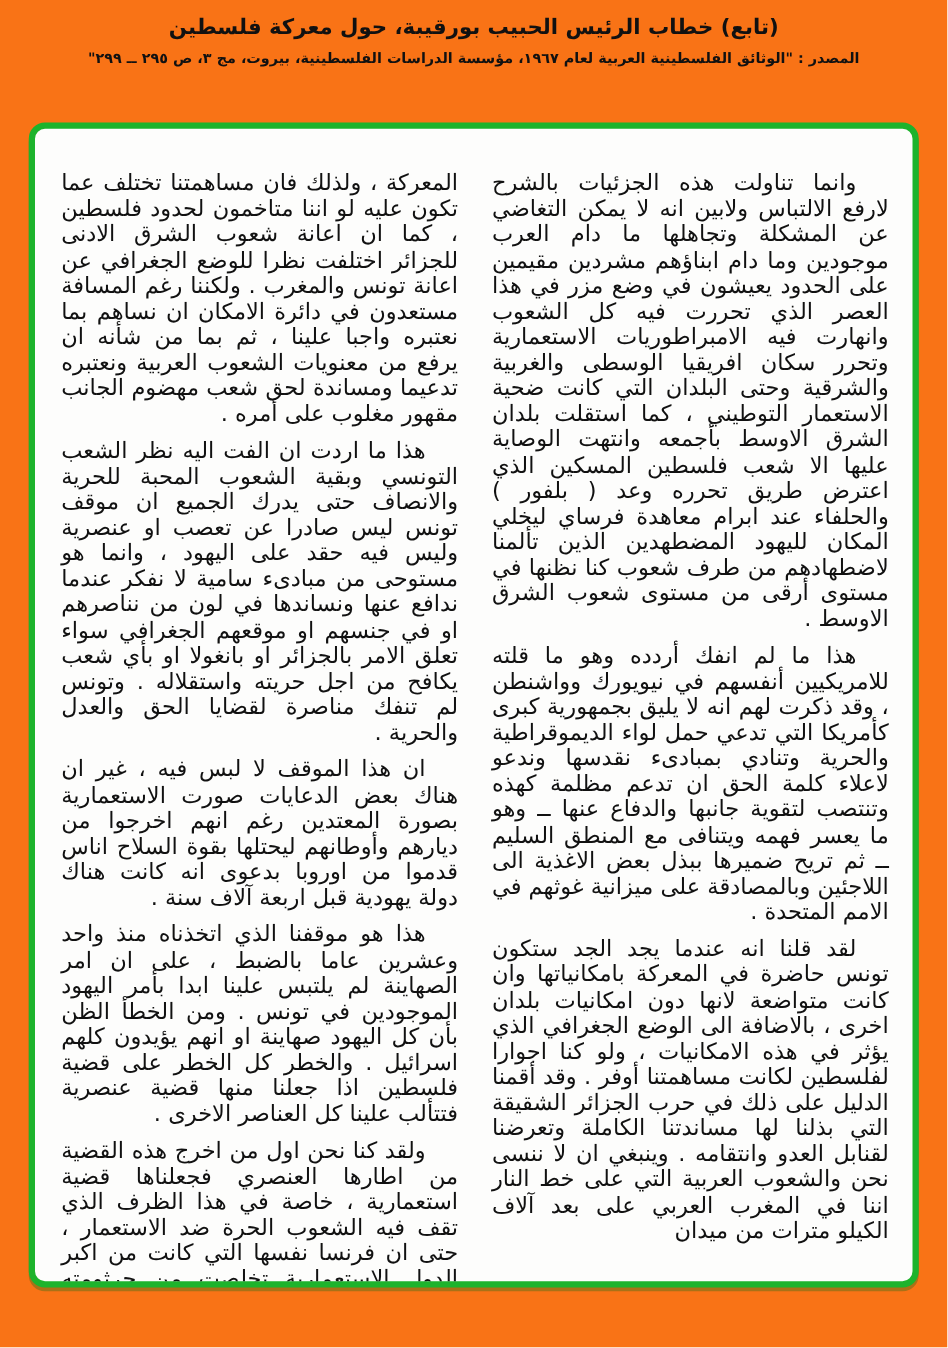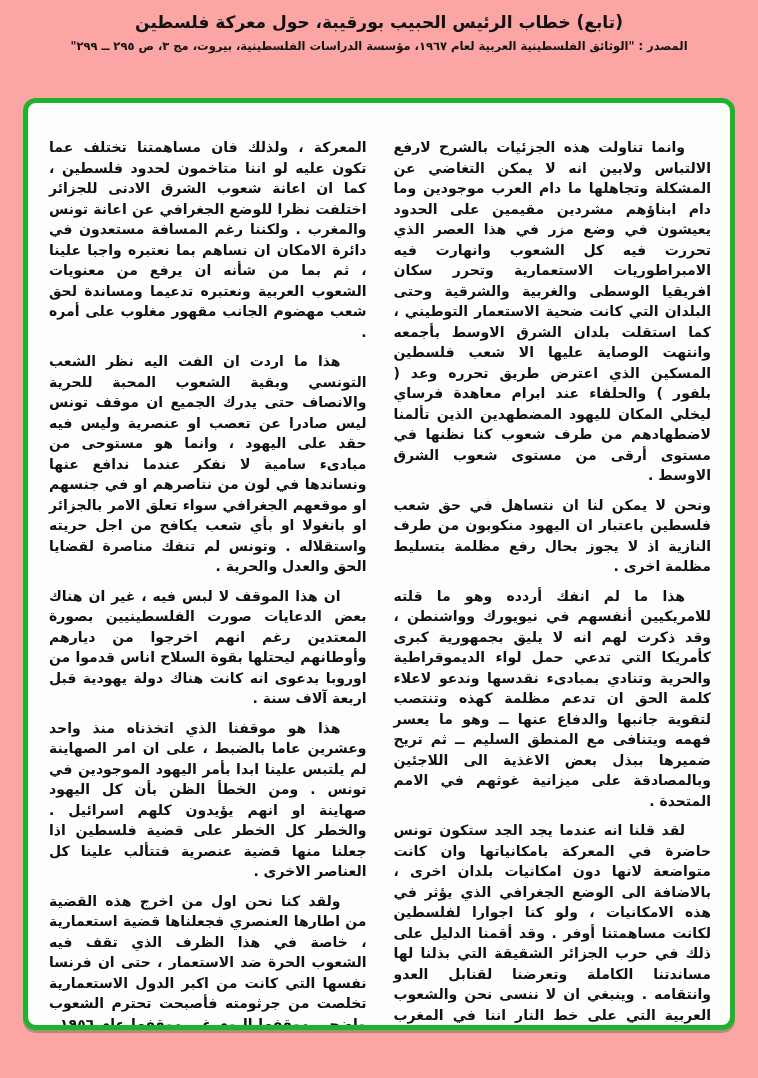--- a/index.html
+++ b/index.html
@@ -40,52 +40,51 @@
     display:flex;
     gap:27px;
     padding:34px 19px 14px 21px;
     box-sizing:border-box;
     overflow:hidden;
   }
   .column{
     flex:1 1 0;
     min-width:0;
     text-align:justify;
-    font-size:14px;
-    font-weight:700;
+    font-size:18px;
+    font-weight:400;
     line-height:20.5px;
   }
   .column p{margin:0 0 9px 0;}
   .column p.indent{text-indent:26px;}
   .column p:last-child{margin-bottom:15px;}
 </style>
 </head>
 <body>
 
-<div class="page" style="color: rgb(17, 17, 17); background: #fca5a5;">
+<div class="page" style="color: rgb(17, 17, 17); background: #f97316;">
 
   <div class="header">
     <h1 class="doc-title">(تابع) خطاب الرئيس الحبيب بورقيبة، حول معركة فلسطين</h1>
     <div class="doc-source">المصدر : "الوثائق الفلسطينية العربية لعام ١٩٦٧، مؤسسة الدراسات الفلسطينية، بيروت، مج ٣، ص ٢٩٥ ــ ٢٩٩"</div>
   </div>
 
   <div class="frame" style="border-color: rgb(29, 179, 44);">
     <div class="content">
 
       <div class="column">
         <p class="indent">وانما تناولت هذه الجزئيات بالشرح لارفع الالتباس ولابين انه لا يمكن التغاضي عن المشكلة وتجاهلها ما دام العرب موجودين وما دام ابناؤهم مشردين مقيمين على الحدود يعيشون في وضع مزر في هذا العصر الذي تحررت فيه كل الشعوب وانهارت فيه الامبراطوريات الاستعمارية وتحرر سكان افريقيا الوسطى والغربية والشرقية وحتى البلدان التي كانت ضحية الاستعمار التوطيني ، كما استقلت بلدان الشرق الاوسط بأجمعه وانتهت الوصاية عليها الا شعب فلسطين المسكين الذي اعترض طريق تحرره وعد ( بلفور ) والحلفاء عند ابرام معاهدة فرساي ليخلي المكان لليهود المضطهدين الذين تألمنا لاضطهادهم من طرف شعوب كنا نظنها في مستوى أرقى من مستوى شعوب الشرق الاوسط .</p>
-        <p>ونحن لا يمكن لنا ان نتساهل في حق شعب فلسطين باعتبار ان اليهود منكوبون من طرف النازية اذ لا يجوز بحال رفع مظلمة بتسليط مظلمة اخرى .</p>
         <p class="indent">هذا ما لم انفك أردده وهو ما قلته للامريكيين أنفسهم في نيويورك وواشنطن ، وقد ذكرت لهم انه لا يليق بجمهورية كبرى كأمريكا التي تدعي حمل لواء الديموقراطية والحرية وتنادي بمبادىء نقدسها وندعو لاعلاء كلمة الحق ان تدعم مظلمة كهذه وتنتصب لتقوية جانبها والدفاع عنها ــ وهو ما يعسر فهمه ويتنافى مع المنطق السليم ــ ثم تريح ضميرها ببذل بعض الاغذية الى اللاجئين وبالمصادقة على ميزانية غوثهم في الامم المتحدة .</p>
         <p class="indent">لقد قلنا انه عندما يجد الجد ستكون تونس حاضرة في المعركة بامكانياتها وان كانت متواضعة لانها دون امكانيات بلدان اخرى ، بالاضافة الى الوضع الجغرافي الذي يؤثر في هذه الامكانيات ، ولو كنا اجوارا لفلسطين لكانت مساهمتنا أوفر . وقد أقمنا الدليل على ذلك في حرب الجزائر الشقيقة التي بذلنا لها مساندتنا الكاملة وتعرضنا لقنابل العدو وانتقامه . وينبغي ان لا ننسى نحن والشعوب العربية التي على خط النار اننا في المغرب العربي على بعد آلاف الكيلو مترات من ميدان</p>
       </div>
 
       <div class="column">
         <p>المعركة ، ولذلك فان مساهمتنا تختلف عما تكون عليه لو اننا متاخمون لحدود فلسطين ، كما ان اعانة شعوب الشرق الادنى للجزائر اختلفت نظرا للوضع الجغرافي عن اعانة تونس والمغرب . ولكننا رغم المسافة مستعدون في دائرة الامكان ان نساهم بما نعتبره واجبا علينا ، ثم بما من شأنه ان يرفع من معنويات الشعوب العربية ونعتبره تدعيما ومساندة لحق شعب مهضوم الجانب مقهور مغلوب على أمره .</p>
         <p class="indent">هذا ما اردت ان الفت اليه نظر الشعب التونسي وبقية الشعوب المحبة للحرية والانصاف حتى يدرك الجميع ان موقف تونس ليس صادرا عن تعصب او عنصرية وليس فيه حقد على اليهود ، وانما هو مستوحى من مبادىء سامية لا نفكر عندما ندافع عنها ونساندها في لون من نناصرهم او في جنسهم او موقعهم الجغرافي سواء تعلق الامر بالجزائر او بانغولا او بأي شعب يكافح من اجل حريته واستقلاله . وتونس لم تنفك مناصرة لقضايا الحق والعدل والحرية .</p>
-        <p class="indent">ان هذا الموقف لا لبس فيه ، غير ان هناك بعض الدعايات صورت الفلسطينيين بصورة المعتدين رغم انهم اخرجوا من ديارهم وأوطانهم ليحتلها بقوة السلاح اناس قدموا من اوروبا بدعوى انه كانت هناك دولة يهودية قبل اربعة آلاف سنة .</p>
+        <p class="indent">ان هذا الموقف لا لبس فيه ، غير ان هناك بعض الدعايات صورت الاستعمارية بصورة المعتدين رغم انهم اخرجوا من ديارهم وأوطانهم ليحتلها بقوة السلاح اناس قدموا من اوروبا بدعوى انه كانت هناك دولة يهودية قبل اربعة آلاف سنة .</p>
         <p class="indent">هذا هو موقفنا الذي اتخذناه منذ واحد وعشرين عاما بالضبط ، على ان امر الصهاينة لم يلتبس علينا ابدا بأمر اليهود الموجودين في تونس . ومن الخطأ الظن بأن كل اليهود صهاينة او انهم يؤيدون كلهم اسرائيل . والخطر كل الخطر على قضية فلسطين اذا جعلنا منها قضية عنصرية فتتألب علينا كل العناصر الاخرى .</p>
         <p class="indent">ولقد كنا نحن اول من اخرج هذه القضية من اطارها العنصري فجعلناها قضية استعمارية ، خاصة في هذا الظرف الذي تقف فيه الشعوب الحرة ضد الاستعمار ، حتى ان فرنسا نفسها التي كانت من اكبر الدول الاستعمارية تخلصت من جرثومته فأصبحت تحترم الشعوب واضحى موقفها اليوم غير موقفها عام ١٩٥٦ . فاذا وضعنا القضية في مستوى حرب من اجل الحرية والكرامة والانعتاق كسبت مزيدا من الانصار .</p>
       </div>
 
     </div>
   </div>
 
 </div>
 
 </body></html>

